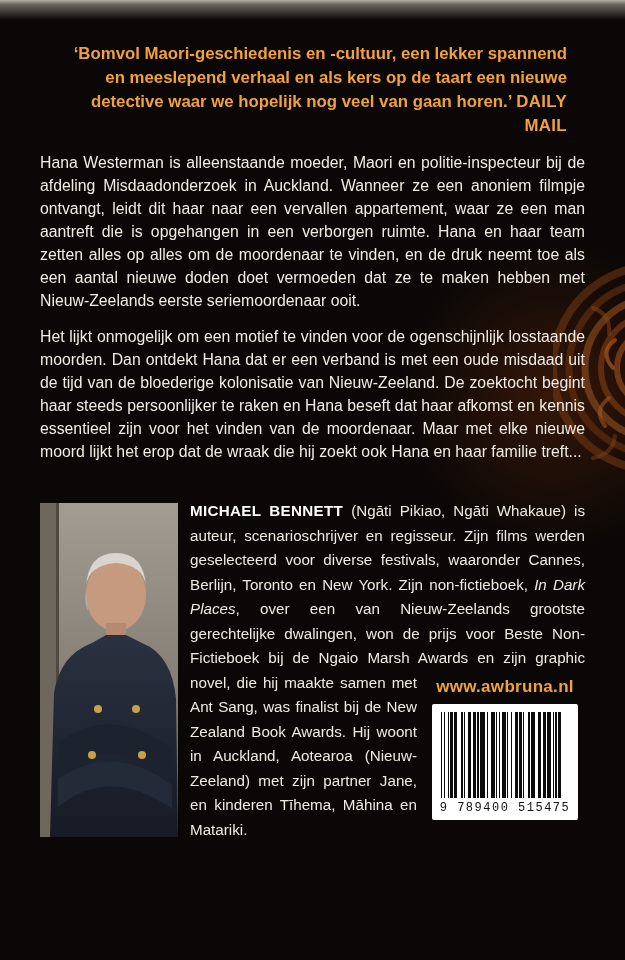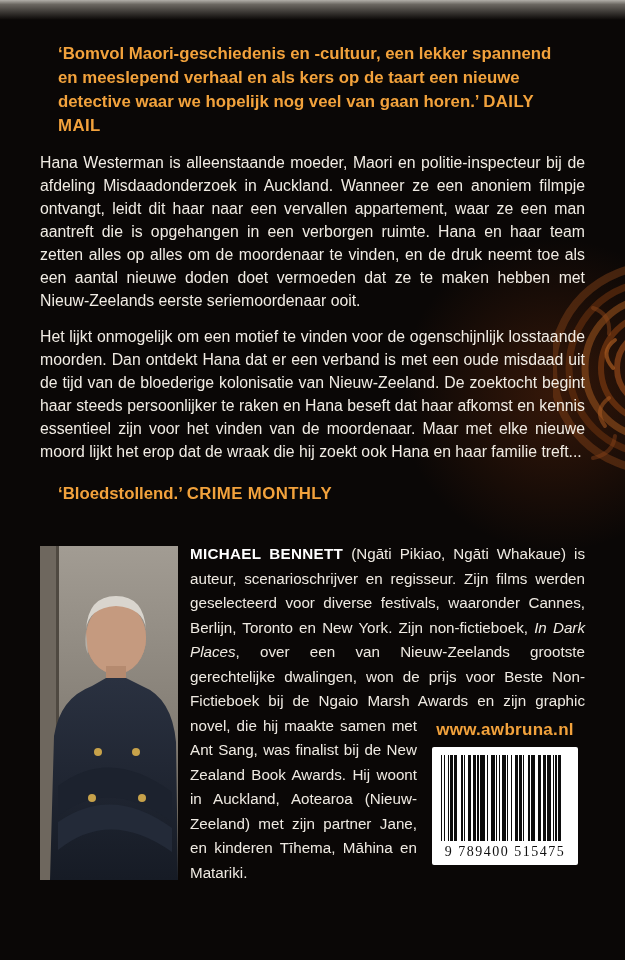--- a/index.html
+++ b/index.html
@@ -22,21 +22,21 @@
     position:absolute; right:-90px; top:230px; width:320px; height:330px;
     background:radial-gradient(circle, rgba(153,61,16,0.30) 0%, rgba(153,61,16,0.12) 40%, transparent 68%);
     pointer-events:none;
   }
   .maori-pattern { position:absolute; right:-6px; top:248px; pointer-events:none; }
 
   .content { position:relative; padding:0 40px; color:#f2ede6; }
 
   .quote {
     color:#f2a23c;
-    text-align:left;
+    text-align:right;
     font-weight:bold;
     font-size:16.8px;
     line-height:24px;
     margin:0 18px;
   }
   .quote .src { letter-spacing:0.4px; }
   .top-quote { padding-top:42px; }
   .quote2 { margin-top:15px; }
   .quote3 { margin-top:19px; }
 
@@ -87,22 +87,22 @@
     height:86px;
     font-size:0;
     white-space:nowrap;
     overflow:hidden;
     text-align:left;
     padding-left:2px;
   }
   .barcode-digits {
     margin-top:3px;
     color:#111;
-    font-family:Liberation Serif, serif;
-    font-size:14px;
+    font-family:Liberation Mono, monospace;
+    font-size:12px;
     letter-spacing:1.5px;
     white-space:nowrap;
   }
 
   .bio-text {
     margin:0;
     font-size:15.2px;
     line-height:24.5px;
     text-align:justify;
     color:#efeae2;
@@ -138,24 +138,20 @@
     <p class="quote top-quote">
       <span>‘Bomvol Maori-geschiedenis en -cultuur, een lekker spannend en meeslepend verhaal en als kers op de taart een nieuwe detective waar we hopelijk nog veel van gaan horen.’</span>
        <span class="src">DAILY MAIL</span>
     </p>
 
     <p class="body-par">Hana Westerman is alleenstaande moeder, Maori en politie-inspecteur bij de afdeling Misdaadonderzoek in Auckland. Wanneer ze een anoniem filmpje ontvangt, leidt dit haar naar een vervallen appartement, waar ze een man aantreft die is opgehangen in een verborgen ruimte. Hana en haar team zetten alles op alles om de moordenaar te vinden, en de druk neemt toe als een aantal nieuwe doden doet vermoeden dat ze te maken hebben met Nieuw-Zeelands eerste seriemoordenaar ooit.</p>
 
     <p class="body-par">Het lijkt onmogelijk om een motief te vinden voor de ogenschijnlijk losstaande moorden. Dan ontdekt Hana dat er een verband is met een oude misdaad uit de tijd van de bloederige kolonisatie van Nieuw-Zeeland. De zoektocht begint haar steeds persoonlijker te raken en Hana beseft dat haar afkomst en kennis essentieel zijn voor het vinden van de moordenaar. Maar met elke nieuwe moord lijkt het erop dat de wraak die hij zoekt ook Hana en haar familie treft...</p>
 
 
-    <p class="quote quote3">
-      <span>‘Bloedstollend.’</span>
-       <span class="src">CRIME MONTHLY</span>
-    </p>
 
     <div class="bio-section">
 
       <div class="author-photo">
         <svg width="138" height="334" viewBox="0 0 138 334">
           <defs>
             <linearGradient id="wall" x1="0" y1="0" x2="0" y2="1">
               <stop offset="0" stop-color="#a29c93"></stop>
               <stop offset="0.55" stop-color="#847e75"></stop>
               <stop offset="1" stop-color="#5c564e"></stop>

